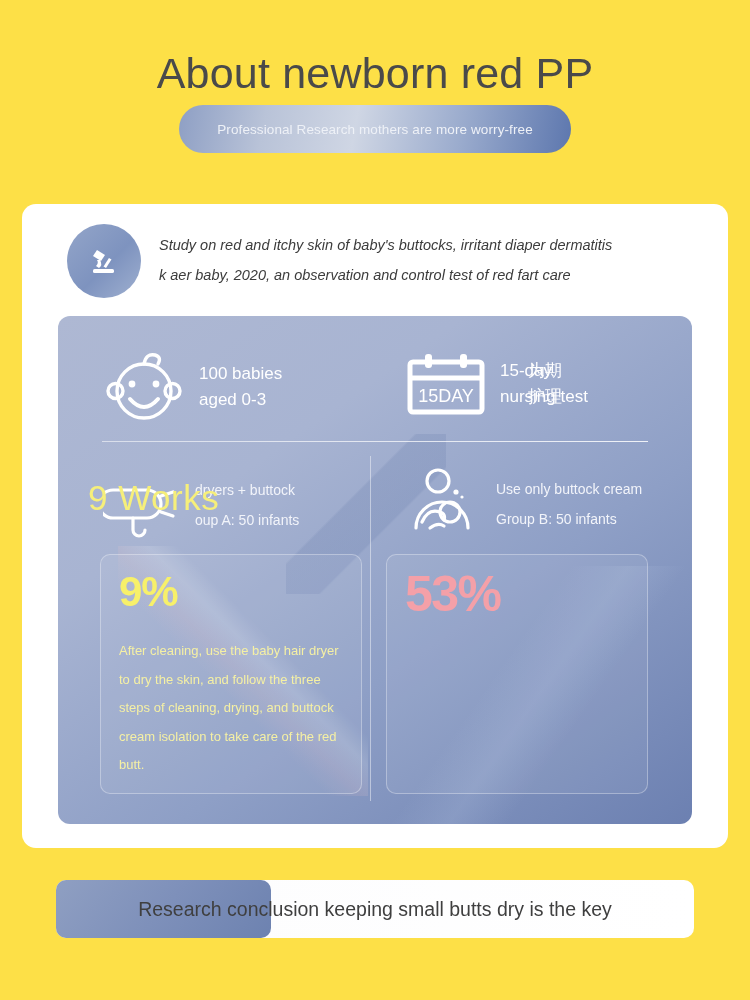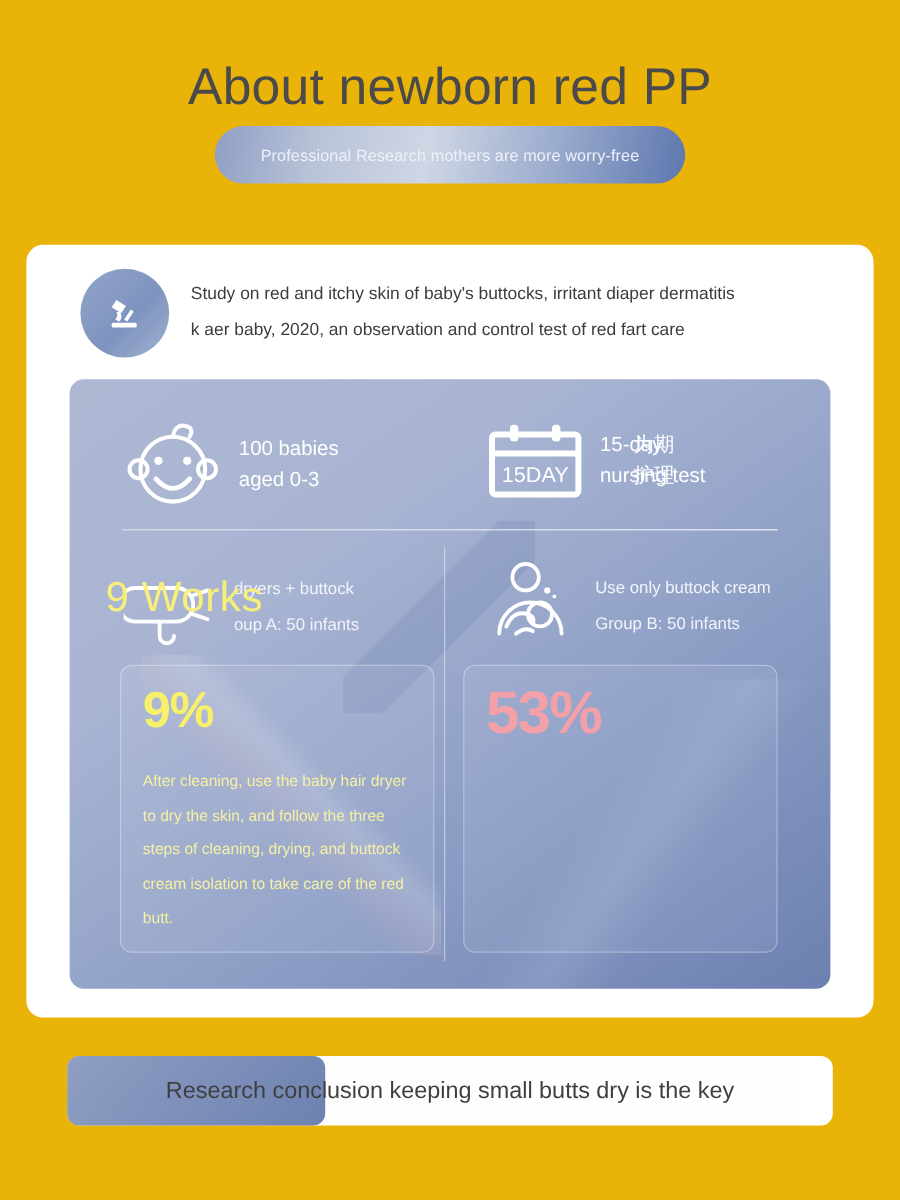--- a/index.html
+++ b/index.html
@@ -9,21 +9,21 @@
     height: 1000px;
     background: #f2f2f2;
     font-family: "Liberation Sans", sans-serif;
     overflow: hidden;
   }
 
   .page {
     position: relative;
     width: 750px;
     height: 1000px;
-    background: #eab308;
+    background: #fde047;
   }
 
   
   .page-title {
     position: absolute;
     top: 48px;
     left: 0;
     width: 750px;
     text-align: center;
     font-size: 43px;
@@ -63,20 +63,21 @@
   }
 
   
   .study-row {
     position: absolute;
     top: 20px;
     left: 45px;
     width: 630px;
     display: flex;
     align-items: flex-start;
+    font-style: italic;
   }
   .scope-badge {
     width: 74px;
     height: 74px;
     border-radius: 50%;
     background: linear-gradient(135deg, #93a5c9 0%, #7e93bf 55%, #9fb0d0 100%);
     flex: 0 0 74px;
     display: flex;
     align-items: center;
     justify-content: center;

